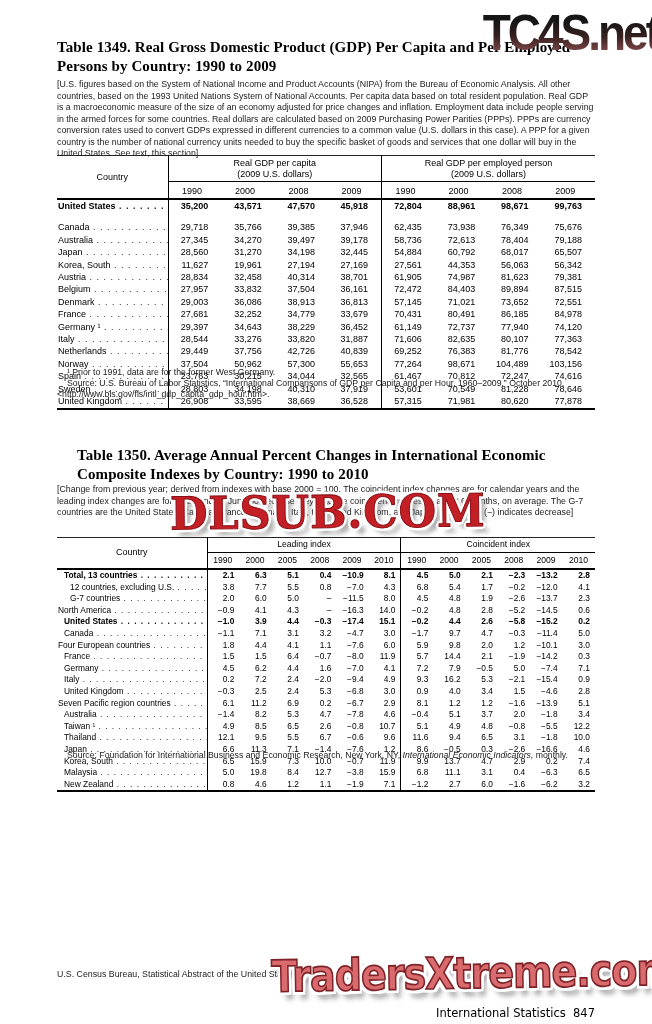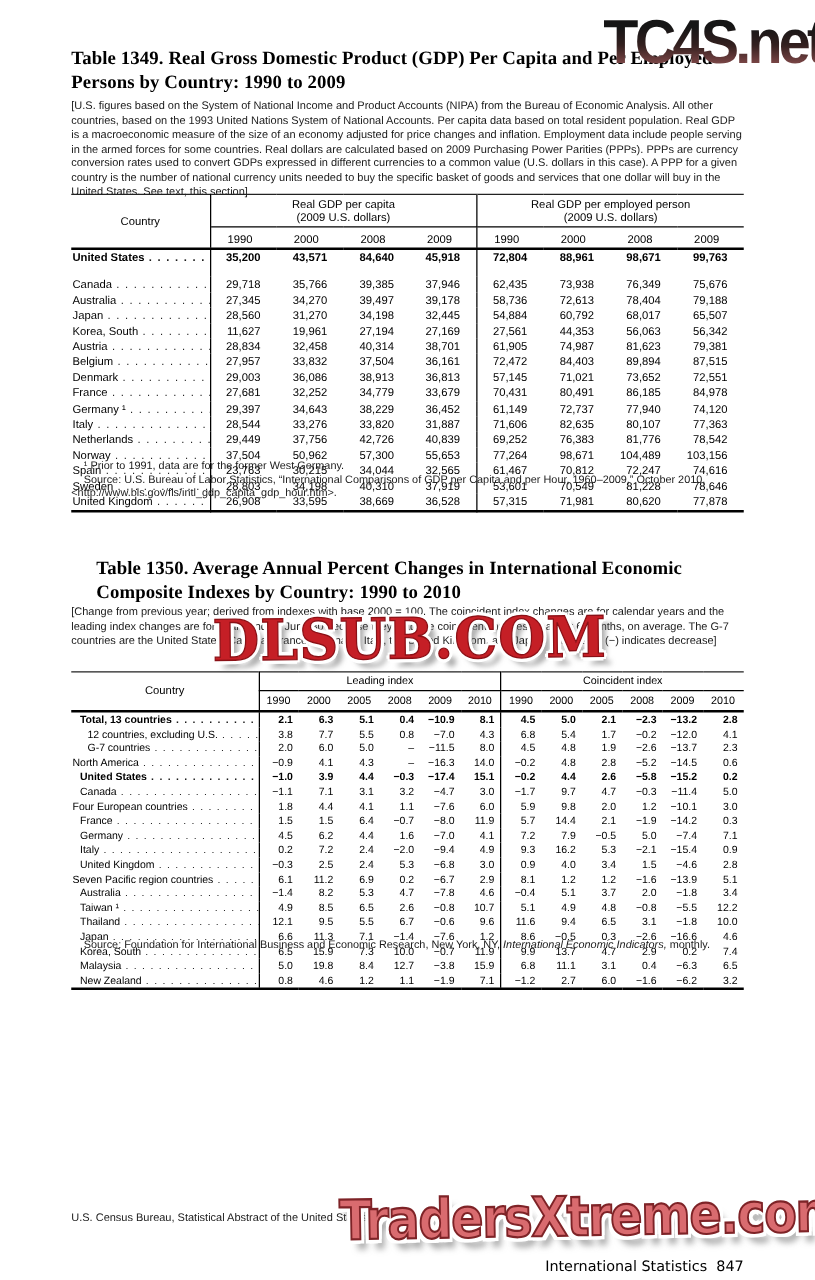--- a/index.html
+++ b/index.html
@@ -110,21 +110,21 @@
             <th class="yh">2000</th>
             <th class="yh">2008</th>
             <th class="yh">2009</th>
           </tr>
       </thead>
       <tbody>
           <tr class="b">
             <td class="c0 ind0"><span>United States</span><span class="dots"> . . . . . . . . . . . . . . . . . . . . . . . . . . . . . . . . . . . . . . . . . . . . . . . . . . . . . . . . . . . . </span></td>
             <td class="v">35,200</td>
             <td class="v">43,571</td>
-            <td class="v">84,640</td>
+            <td class="v">47,570</td>
             <td class="v sep">45,918</td>
             <td class="v">72,804</td>
             <td class="v">88,961</td>
             <td class="v">98,671</td>
             <td class="v">99,763</td>
           </tr>
           <tr class="sp">
             <td class="c0 ind0"></td>
             <td class="v"></td>
             <td class="v"></td>

